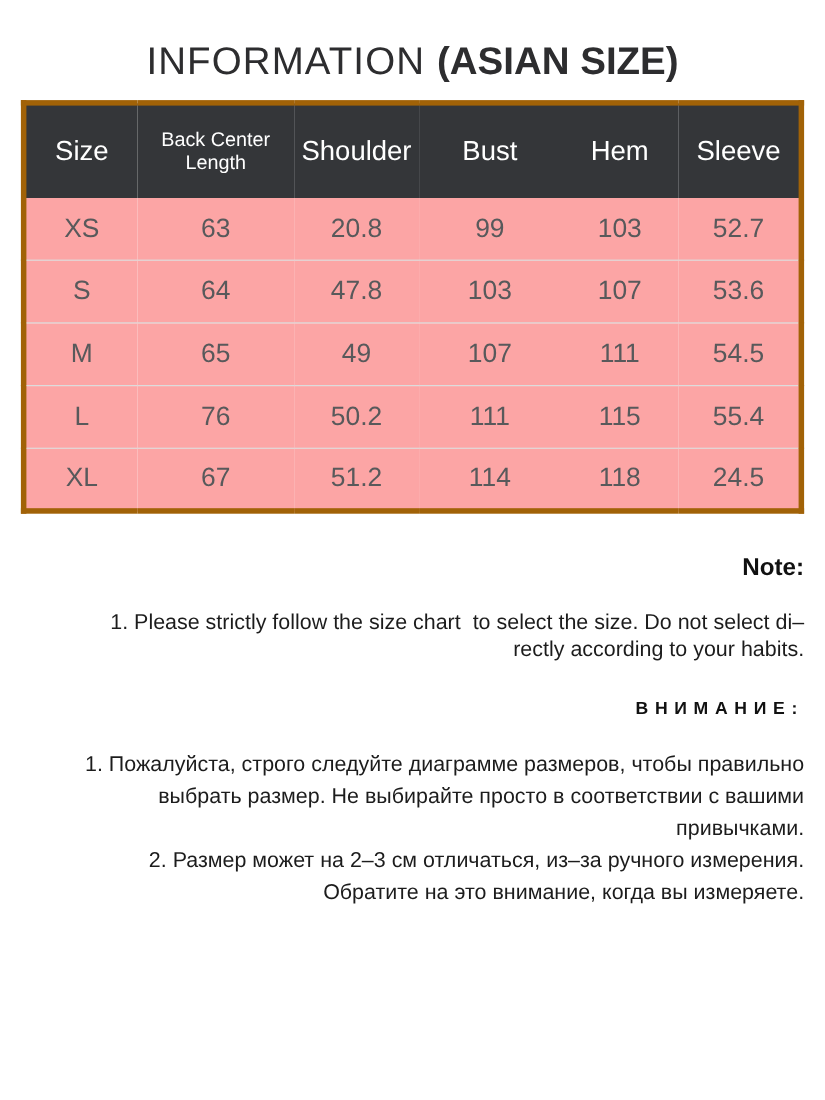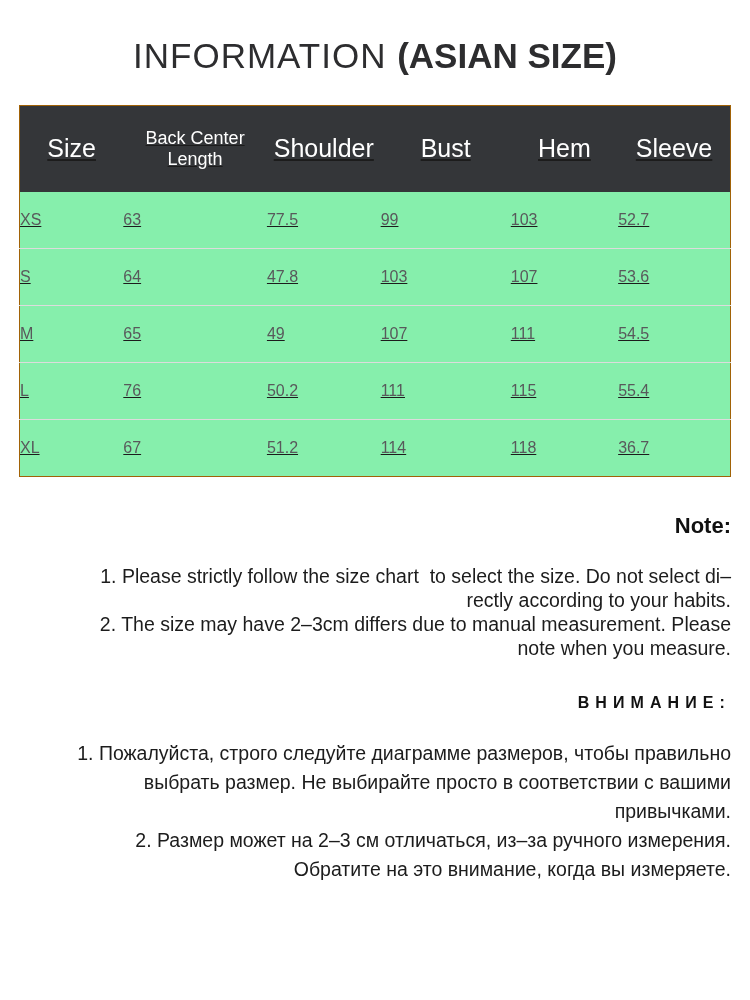--- a/index.html
+++ b/index.html
@@ -18,48 +18,48 @@
     text-align: center;
     font-size: 35px;
     color: #2d2d2f;
     letter-spacing: 0px;
   }
   .title .t-light { font-weight: 400; letter-spacing: 1px; }
   .title .t-bold  { font-weight: 700; letter-spacing: 0px; }
 
   table.size-table {
     width: 712px;
-    margin: 29px auto 0 auto;
+    margin: 15px auto 0 auto;
     border-collapse: collapse;
-    border: 1px solid #a16207;
+    border: 5px solid #a16207;
     table-layout: fixed;
-    text-decoration: underline;
   }
   table.size-table thead th {
     background: #343639;
     color: #ffffff;
     height: 86px;
     font-size: 25px;
     font-weight: 500;
     text-align: center;
     vertical-align: middle;
     padding: 0;
   }
   table.size-table thead th.th-small {
     font-size: 18px;
     line-height: 1.15;
     white-space: pre-line;
   }
   table.size-table tbody td {
     height: 57px;
+    text-align: center;
     vertical-align: middle;
-    font-size: 16px;
+    font-size: 24px;
     color: #58595b;
     padding: 0;
-    background: #86efac;
+    background: #fca5a5;
   }
   table.size-table tbody tr + tr td { border-top: 1px solid #dcdcdc; }
 
   .notes {
     width: 712px;
     margin: 36px auto 0 auto;
     text-align: right;
   }
   .note-heading {
     margin: 0 0 25px 0;
@@ -108,21 +108,21 @@
         <th>Shoulder</th>
         <th>Bust</th>
         <th>Hem</th>
         <th>Sleeve</th>
       </tr>
     </thead>
     <tbody>
         <tr>
           <td>XS</td>
           <td>63</td>
-          <td>77.5</td>
+          <td>20.8</td>
           <td>99</td>
           <td>103</td>
           <td>52.7</td>
         </tr>
         <tr>
           <td>S</td>
           <td>64</td>
           <td>47.8</td>
           <td>103</td>
           <td>107</td>
@@ -143,32 +143,30 @@
           <td>111</td>
           <td>115</td>
           <td>55.4</td>
         </tr>
         <tr>
           <td>XL</td>
           <td>67</td>
           <td>51.2</td>
           <td>114</td>
           <td>118</td>
-          <td>36.7</td>
+          <td>24.5</td>
         </tr>
       </tbody>
   </table>
 
   <div class="notes">
     <section>
       <h2 class="note-heading">Note:</h2>
       <p class="note-text">1. Please strictly follow the size chart  to select the size. Do not select di–
 rectly according to your habits.</p>
-      <p class="note-text">2. The size may have 2–3cm differs due to manual measurement. Please
-note when you measure.</p>
     </section>
 
     <section class="attention">
       <h2 class="attention-heading">ВНИМАНИЕ:</h2>
       <p class="note-text">1. Пожалуйста, строго следуйте диаграмме размеров, чтобы правильно
 выбрать размер. Не выбирайте просто в соответствии с вашими
 привычками.</p>
       <p class="note-text">2. Размер может на 2–3 см отличаться, из–за ручного измерения.
 Обратите на это внимание, когда вы измеряете.</p>
     </section>

